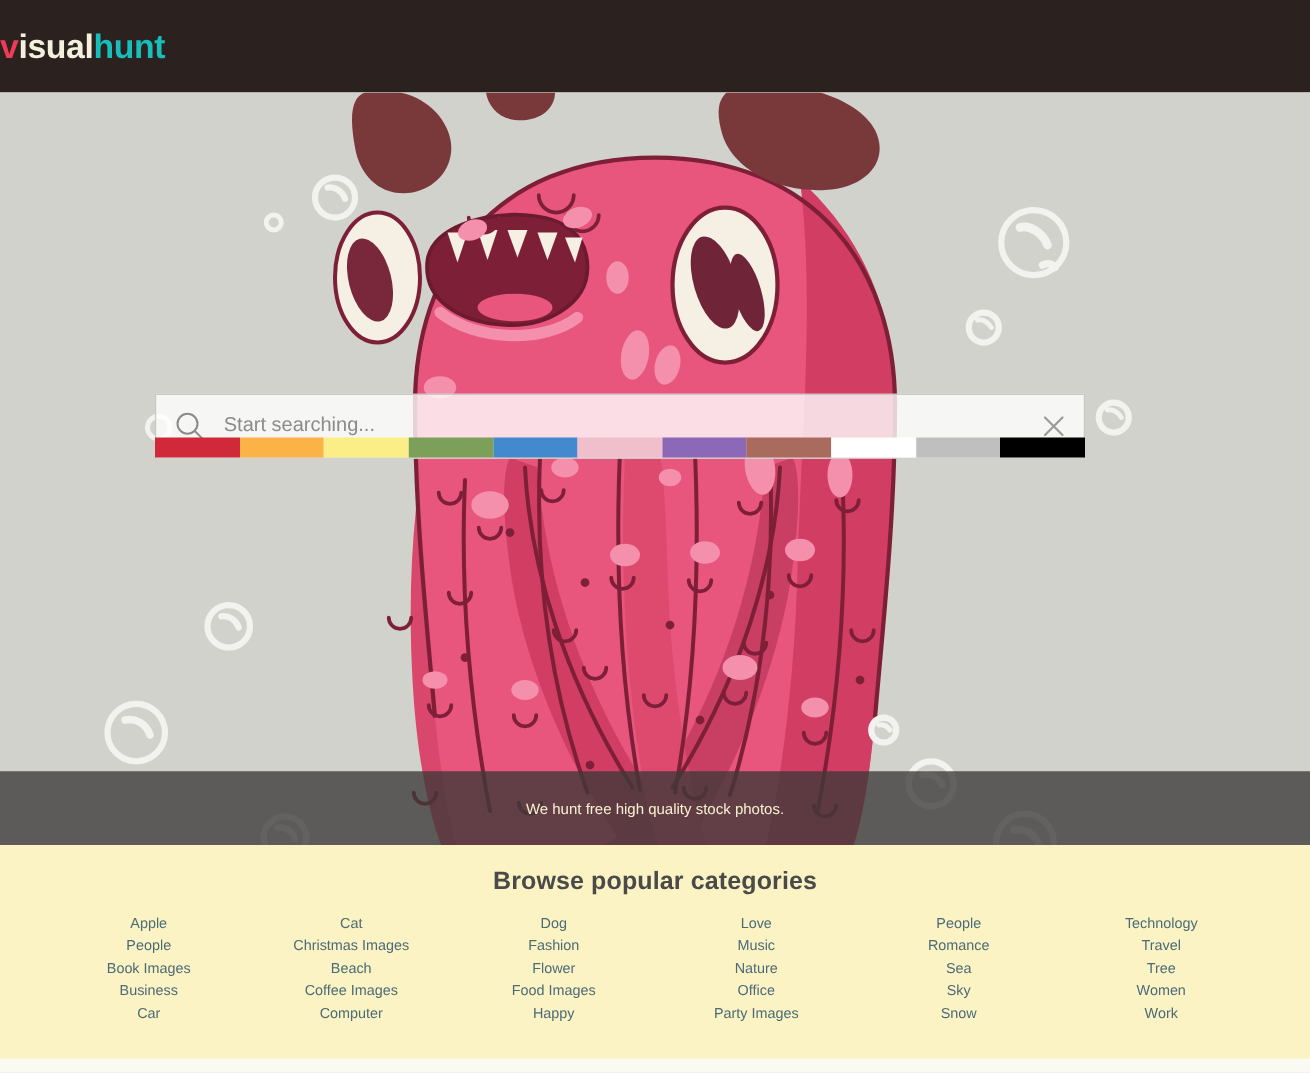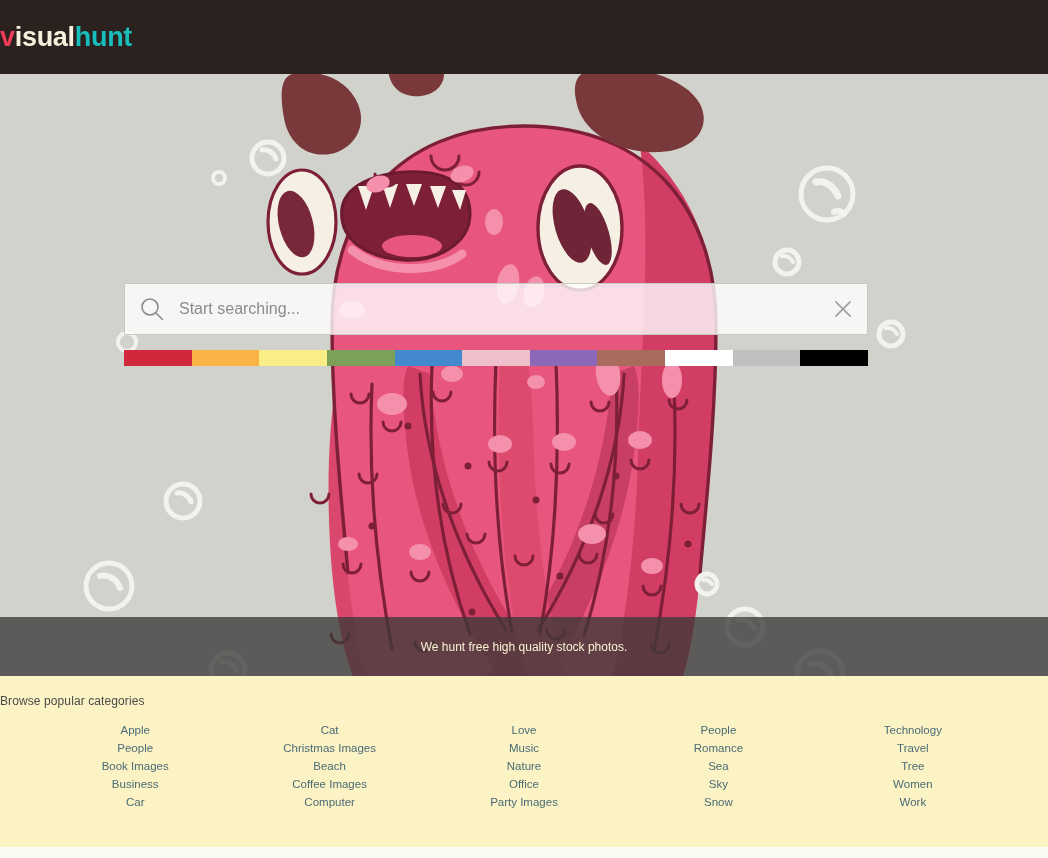--- a/index.html
+++ b/index.html
@@ -31,21 +31,21 @@
 
   
   .search-wrap {
     position:absolute; left:124px; top:209px; width:744px; height:52px;
     z-index:6;
   }
   .search-box {
     width:100%; height:52px;
     background:rgba(255,255,255,0.80);
     border:1px solid #C9C9C4;
-    display:flex; align-items:center;
+    display:flex; align-items:center;margin-top:32px;
   }
   .search-icon { width:54px; height:52px; display:flex; align-items:center; justify-content:center; flex:0 0 54px; }
   .search-input {
     flex:1 1 auto; height:50px; border:none; outline:none; background:transparent;
     font-family:"Liberation Sans", sans-serif; font-size:16px; color:#5A5A5A;
   }
   .search-input::placeholder { color:#8B8B8B; }
   .clear-icon { width:48px; height:52px; display:flex; align-items:center; justify-content:center; flex:0 0 48px; cursor:pointer; }
 
   
@@ -63,21 +63,21 @@
     z-index:7;
   }
   .tagline { color:#F8F2D0; font-size:12px; }
 
   
   .categories {
     position:absolute; left:0; top:676px; width:1048px; height:171px;
     background:#FBF3C3;
   }
   .cat-title {
-    text-align:left; color:#4A4A4A; font-size:12px; font-weight:normal;
+    text-align:center; color:#4A4A4A; font-size:20px; font-weight:bold;
     padding-top:18px; letter-spacing:0.1px;
   }
   .cat-grid {
     display:flex; margin-top:13px; padding:0 38px;
   }
   .cat-col { flex:1 1 0; text-align:center; }
   .cat-link {
     display:block; color:#4B6B77; font-size:11.5px; line-height:18px;
     text-decoration:none; cursor:pointer;
   }
@@ -345,20 +345,27 @@
         <a class="cat-link">Car</a>
       </div>
       <div class="cat-col">
         <a class="cat-link">Cat</a>
         <a class="cat-link">Christmas Images</a>
         <a class="cat-link">Beach</a>
         <a class="cat-link">Coffee Images</a>
         <a class="cat-link">Computer</a>
       </div>
       <div class="cat-col">
+        <a class="cat-link">Dog</a>
+        <a class="cat-link">Fashion</a>
+        <a class="cat-link">Flower</a>
+        <a class="cat-link">Food Images</a>
+        <a class="cat-link">Happy</a>
+      </div>
+      <div class="cat-col">
         <a class="cat-link">Love</a>
         <a class="cat-link">Music</a>
         <a class="cat-link">Nature</a>
         <a class="cat-link">Office</a>
         <a class="cat-link">Party Images</a>
       </div>
       <div class="cat-col">
         <a class="cat-link">People</a>
         <a class="cat-link">Romance</a>
         <a class="cat-link">Sea</a>

